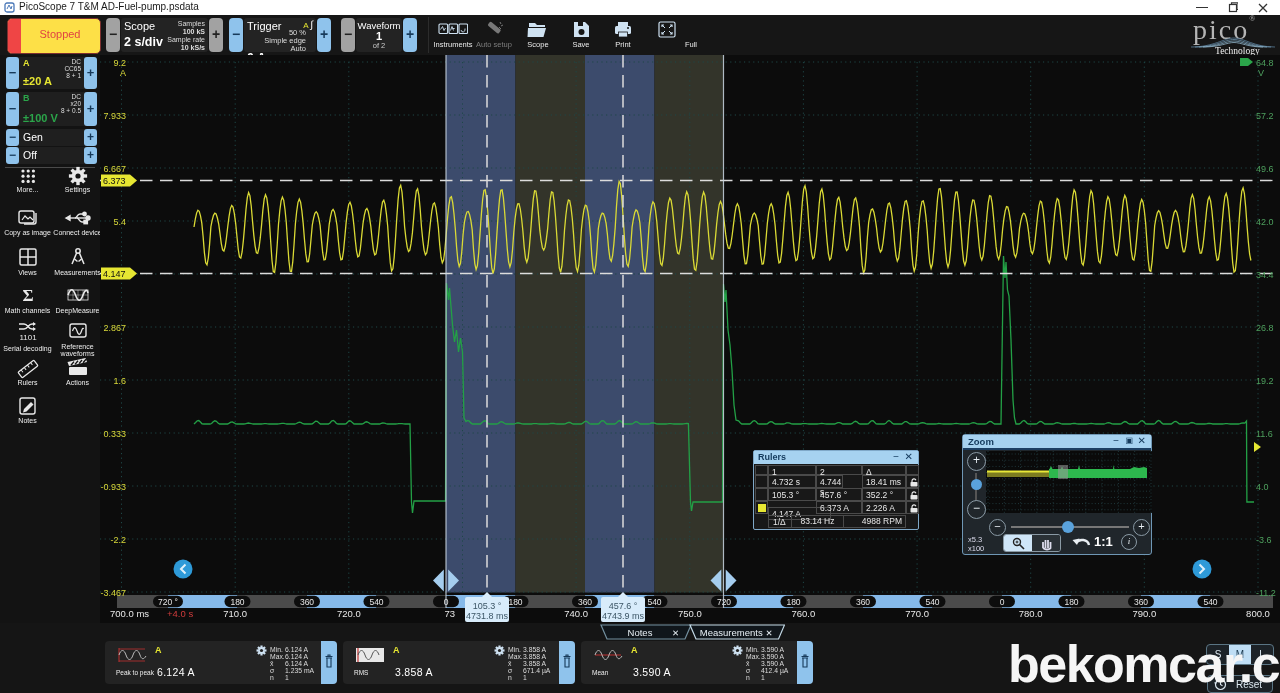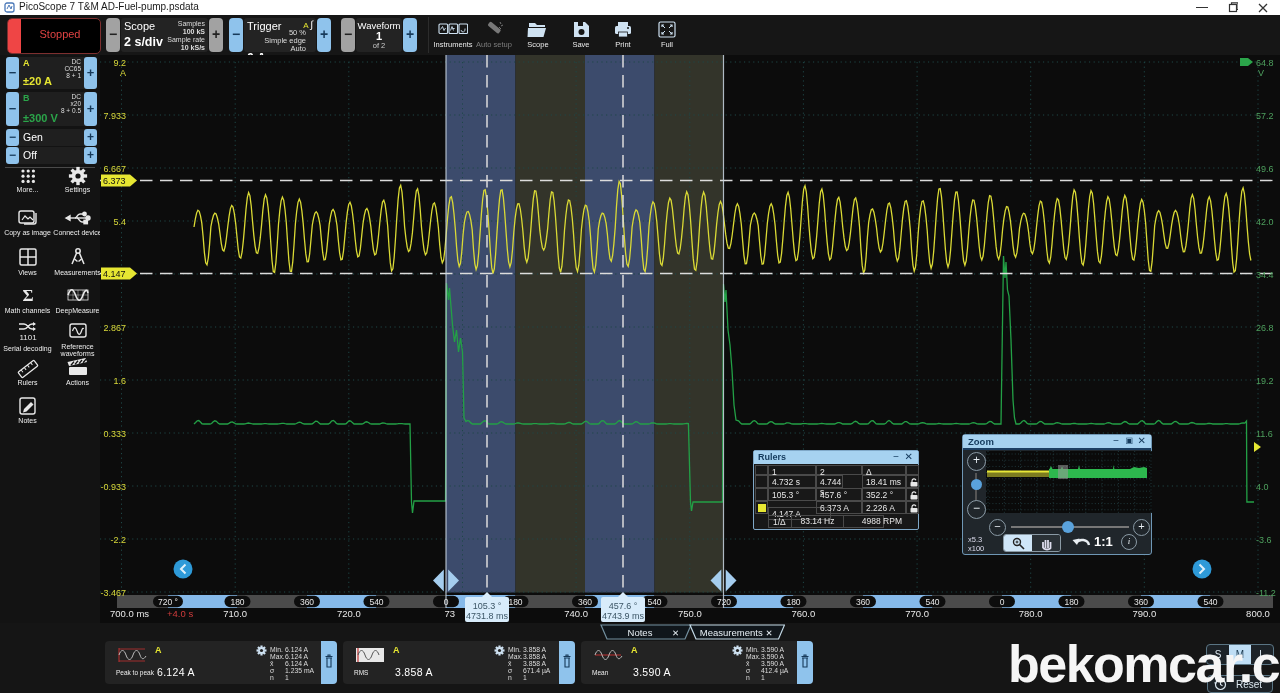--- a/index.html
+++ b/index.html
@@ -15,21 +15,21 @@
   <div style="position:absolute;left:1196px;top:7px;width:12px;height:1.4px;background:#333"></div>
   <svg width="11" height="11" style="position:absolute;left:1227px;top:2px">
     <rect x="2.5" y="2.5" width="7" height="7" fill="none" stroke="#333" stroke-width="1.2"></rect>
     <path d="M4.5,2.5 v-1.6 h6.6 v6.6 h-1.6" fill="none" stroke="#333" stroke-width="1.2"></path>
   </svg>
   <svg width="12" height="12" style="position:absolute;left:1257px;top:2px">
     <path d="M2,2 L10,10 M10,2 L2,10" stroke="#333" stroke-width="1.3"></path>
   </svg>
 </div>
 <div style="position:absolute;left:0;top:15px;width:1280px;height:40px;background:#161616">
-<div style="position:absolute;left:7px;top:3px;width:92px;height:34px;border-radius:5px;background:#000000;border:1px solid #7d2f2f;overflow:hidden">
+<div style="position:absolute;left:7px;top:3px;width:92px;height:34px;border-radius:5px;background:#fde047;border:1px solid #7d2f2f;overflow:hidden">
       <div style="position:absolute;left:0;top:0;width:13px;height:34px;background:#ef4545"></div>
       <div style="position:absolute;left:13px;top:9px;width:78px;text-align:center;font-size:11px;color:#e04343">Stopped</div>
     </div>
 <div style="position:absolute;left:106px;top:3px;width:14px;height:34px;background:#a2a2a2;border-radius:4px;color:#222;font-size:14px;line-height:32px;text-align:center;font-weight:bold">−</div>
 <div style="position:absolute;left:121px;top:3px;width:87px;height:34px;background:#232323;border-radius:3px">
       <div style="position:absolute;left:3px;top:2px;font-size:11px;color:#fff">Scope</div>
       <div style="position:absolute;left:3px;top:17px;font-size:12.5px;color:#fff;font-weight:bold">2 s/div</div>
       <div style="position:absolute;right:3px;top:2px;font-size:7px;color:#ddd;text-align:right;line-height:8px">Samples<br><b>100 kS</b><br>Sample rate<br><b>10 kS/s</b></div>
     </div>
 <div style="position:absolute;left:209px;top:3px;width:14px;height:34px;background:#a2a2a2;border-radius:4px;color:#222;font-size:14px;line-height:32px;text-align:center;font-weight:bold">+</div>
@@ -81,35 +81,45 @@
       <rect x="7" y="7" width="16" height="8" rx="1.5" fill="#cfe2f2"></rect>
       <rect x="10.5" y="13" width="9" height="5" fill="#cfe2f2" stroke="#161616" stroke-width="0.8"></rect>
       <circle cx="20" cy="9" r="1" fill="#161616"></circle>
     </svg>
 <div style="position:absolute;left:593px;top:25px;width:60px;text-align:center;font-size:7.5px;color:#e8e8e8">Print</div>
 <svg width="30" height="20" style="position:absolute;left:652px;top:4px">
       <rect x="7" y="3" width="16" height="15" rx="1.5" fill="none" stroke="#cfe2f2" stroke-width="1.2"></rect>
         <path d="M10,8 v-2 h2 M18,6 h2 v2 M20,13 v2 h-2 M12,15 h-2 v-2" stroke="#cfe2f2" stroke-width="1.2" fill="none"></path>
         <path d="M10,6 l3,3 M20,6 l-3,3 M20,15 l-3,-3 M10,15 l3,-3" stroke="#cfe2f2" stroke-width="1" fill="none"></path>
     </svg>
-<div style="position:absolute;left:637px;top:25px;width:60px;text-align:center;font-size:7.5px;color:#e8e8e8">Full</div>
+<div style="position:absolute;left:637px;top:25px;width:60px;text-align:right;font-size:7.5px;color:#e8e8e8">Full</div>
+<div style="position:absolute;left:1185px;top:0px;width:95px;height:40px">
+      <div style="position:absolute;left:8px;top:-1px;font-family:'Liberation Serif',serif;font-size:28px;color:#b5b5b5;letter-spacing:2px">pico<span style="font-size:8px;vertical-align:top">®</span></div>
+      <svg width="90" height="13" style="position:absolute;left:4px;top:21px">
+        <path d="M2,11 C25,11 35,2 45,2 C55,2 65,11 86,11" stroke="#5a7f9a" stroke-width="0.8" fill="none"></path>
+        <path d="M6,11 C27,11 36,3.5 45,3.5 C54,3.5 63,11 82,11" stroke="#6d93ad" stroke-width="0.8" fill="none"></path>
+        <path d="M10,11 C29,11 37,5 45,5 C53,5 61,11 78,11" stroke="#7fa5bd" stroke-width="0.8" fill="none"></path>
+        <path d="M14,11 C31,11 38,6.5 45,6.5 C52,6.5 59,11 74,11" stroke="#91b5ca" stroke-width="0.8" fill="none"></path>
+      </svg>
+      <div style="position:absolute;left:30px;top:31px;font-family:'Liberation Serif',serif;font-size:9.5px;color:#eee">Technology</div>
+    </div>
 </div>
 <div style="position:absolute;left:0;top:55px;width:100px;height:638px;background:#131313">
 <div style="position:absolute;left:6px;top:2px;width:91px;height:32px;background:#1f1f1f;border-radius:3px">
     <div style="position:absolute;left:0;top:0;width:13px;height:32px;background:#8fc3ec;border-radius:3px;color:#173a5a;text-align:center;line-height:32px;font-weight:bold;font-size:13px">−</div>
     <div style="position:absolute;left:17px;top:1px;font-size:9px;color:#e6e632;font-weight:bold">A</div>
     <div style="position:absolute;right:16px;top:1px;font-size:6.5px;color:#ddd;text-align:right;line-height:7px">DC<br>CC65<br>8 + 1</div>
     <div style="position:absolute;left:17px;bottom:2px;font-size:11px;color:#e6e632;font-weight:bold">±20 A</div>
     <div style="position:absolute;right:0;top:0;width:13px;height:32px;background:#8fc3ec;border-radius:3px;color:#173a5a;text-align:center;line-height:32px;font-weight:bold;font-size:13px">+</div>
     </div>
 <div style="position:absolute;left:6px;top:37px;width:91px;height:34px;background:#1f1f1f;border-radius:3px">
     <div style="position:absolute;left:0;top:0;width:13px;height:34px;background:#8fc3ec;border-radius:3px;color:#173a5a;text-align:center;line-height:34px;font-weight:bold;font-size:13px">−</div>
     <div style="position:absolute;left:17px;top:1px;font-size:9px;color:#2ba54a;font-weight:bold">B</div>
     <div style="position:absolute;right:16px;top:1px;font-size:6.5px;color:#ddd;text-align:right;line-height:7px">DC<br>x20<br>8 + 0.5</div>
-    <div style="position:absolute;left:17px;bottom:2px;font-size:11px;color:#2ba54a;font-weight:bold">±300 V</div>
+    <div style="position:absolute;left:17px;bottom:2px;font-size:11px;color:#2ba54a;font-weight:bold">±100 V</div>
     <div style="position:absolute;right:0;top:0;width:13px;height:34px;background:#8fc3ec;border-radius:3px;color:#173a5a;text-align:center;line-height:34px;font-weight:bold;font-size:13px">+</div>
     </div>
 <div style="position:absolute;left:6px;top:74px;width:91px;height:17px;background:#1f1f1f;border-radius:3px">
         <div style="position:absolute;left:0;top:0;width:13px;height:17px;background:#8fc3ec;border-radius:3px;color:#173a5a;text-align:center;line-height:16px;font-weight:bold;font-size:12px">−</div>
         <div style="position:absolute;left:17px;top:2px;font-size:10.5px;color:#fff">Gen</div>
         <div style="position:absolute;right:0;top:0;width:13px;height:17px;background:#8fc3ec;border-radius:3px;color:#173a5a;text-align:center;line-height:16px;font-weight:bold;font-size:12px">+</div>
         </div>
 <div style="position:absolute;left:6px;top:92px;width:91px;height:17px;background:#1f1f1f;border-radius:3px">
         <div style="position:absolute;left:0;top:0;width:13px;height:17px;background:#8fc3ec;border-radius:3px;color:#173a5a;text-align:center;line-height:16px;font-weight:bold;font-size:12px">−</div>
         <div style="position:absolute;left:17px;top:2px;font-size:10.5px;color:#fff">Off</div>
@@ -420,21 +430,21 @@
     </div>
     <div style="position:absolute;left:108px;top:50px;width:44px;height:13px;border:0.5px solid #4a4a4a;box-sizing:border-box">
       <span style="position:absolute;left:3px;top:0.5px">2.226 A</span>
     </div>
     <div style="position:absolute;left:152px;top:50px;width:13px;height:13px;border:0.5px solid #4a4a4a;box-sizing:border-box">
       <svg width="10" height="11" style="position:absolute;left:2px;top:1px">
         <rect x="1.5" y="5" width="7" height="4.6" rx="0.8" fill="#e8e8e8"></rect>
         <path d="M3,5 v-1.3 a2,1.9 0 0 1 3.9,-0.5" stroke="#e8e8e8" stroke-width="1.2" fill="none"></path>
       </svg>
     </div>
-    <div style="position:absolute;left:14px;top:64px;width:116px;height:13px;border:0.5px solid #4a4a4a;box-sizing:border-box">
+    <div style="position:absolute;left:14px;top:64px;width:138px;height:13px;border:0.5px solid #4a4a4a;box-sizing:border-box">
       <span style="position:absolute;left:4px;top:0.5px">1/Δ</span>
       <div style="position:absolute;left:22px;top:0px;width:51px;height:12px;border-left:0.5px solid #4a4a4a;border-right:0.5px solid #4a4a4a;text-align:center">83.14 Hz</div>
       <div style="position:absolute;left:73px;top:0px;width:60px;height:12px;text-align:right">4988 RPM</div>
     </div>
   </div>
 
 <div style="position:absolute;left:962px;top:434px;width:190px;height:121px;background:#20262b;border:1px solid #6f97b5;box-sizing:border-box;border-radius:3px">
   <div style="position:absolute;left:0;top:0;width:100%;height:13px;background:#a6d2f0;border-bottom:2px solid #1c3f63">
     <span style="position:absolute;left:5px;top:1px;font-size:9.5px;color:#143a5c;font-weight:bold">Zoom</span>
     <span style="position:absolute;right:32px;top:0px;font-size:10px;color:#143a5c">−</span>

